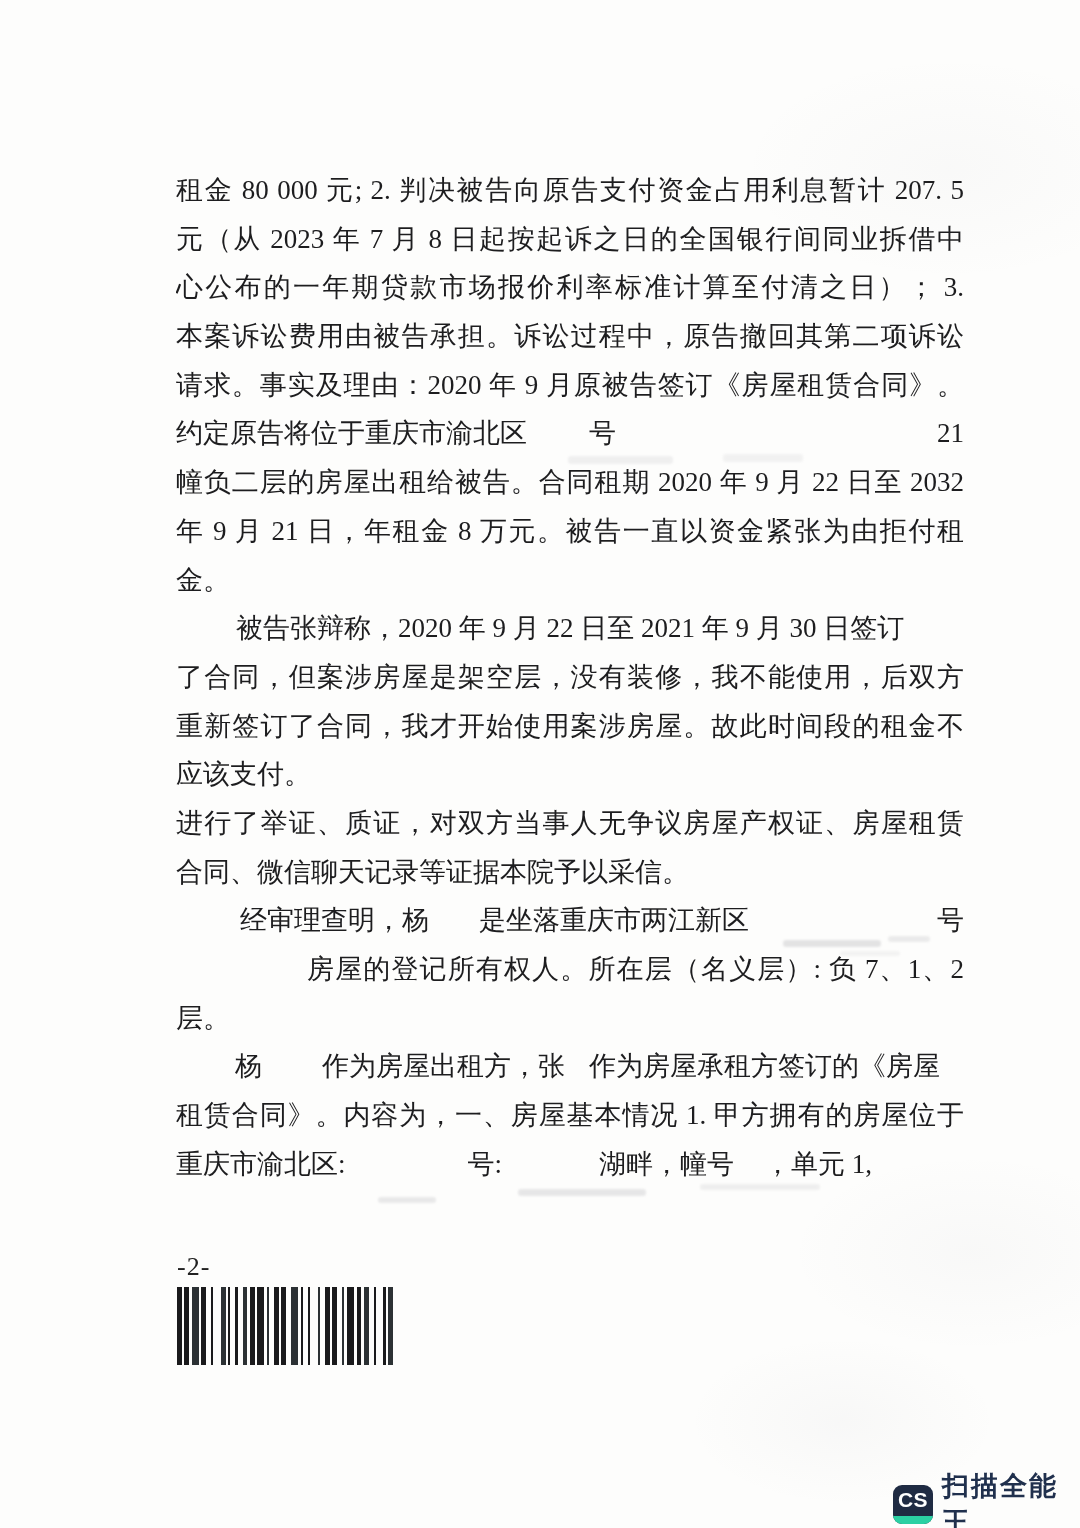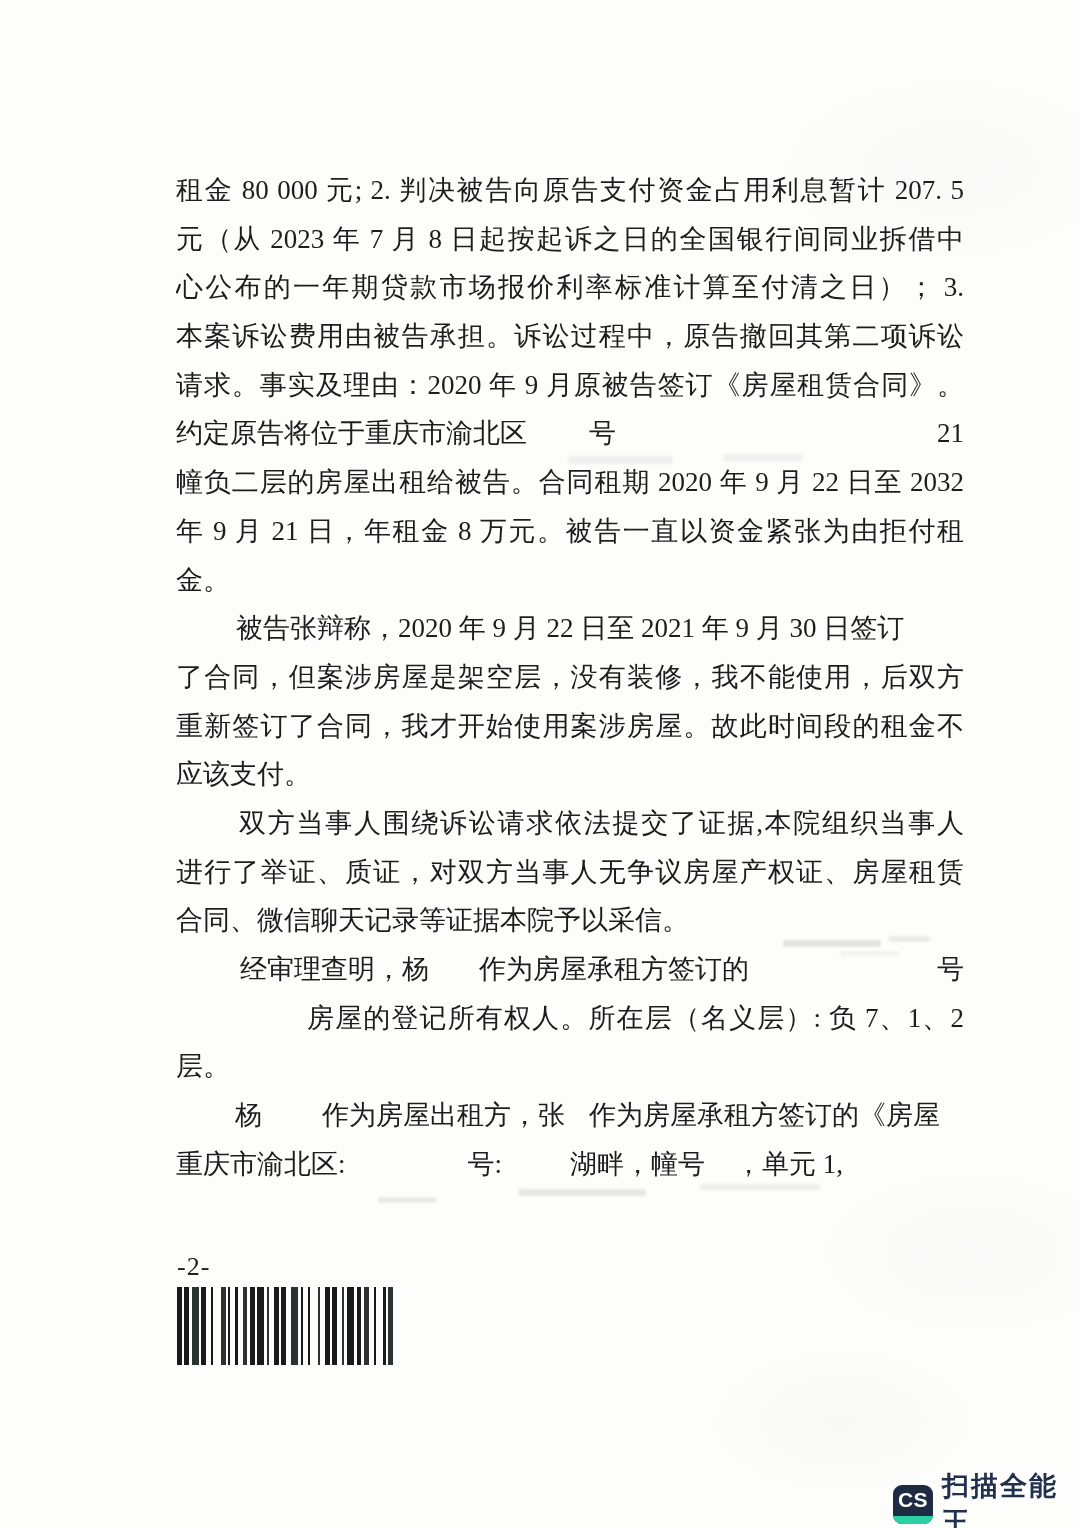--- a/index.html
+++ b/index.html
@@ -93,39 +93,39 @@
       <div class="line j"><span>幢负二层的房屋出租给被告。合同租期 2020 年 9 月 22 日至 2032</span></div>
       <div class="line j"><span>年 9 月 21 日，年租金 8 万元。被告一直以资金紧张为由拒付租</span></div>
       <div class="line"><span>金。</span></div>
       <div class="line f" style="padding-left: 60px;">
         <span>被告张</span>
         <span style="">辩称，2020 年 9 月 22 日至 2021 年 9 月 30 日签订</span>
       </div>
       <div class="line j"><span>了合同，但案涉房屋是架空层，没有装修，我不能使用，后双方</span></div>
       <div class="line j"><span>重新签订了合同，我才开始使用案涉房屋。故此时间段的租金不</span></div>
       <div class="line"><span>应该支付。</span></div>
-      <div class="line j" style="padding-left: 63px;"><span>双方当事人围绕诉讼请求依法提交了证据,本院组织当事人</span></div>
       <div class="line j"><span>进行了举证、质证，对双方当事人无争议房屋产权证、房屋租赁</span></div>
       <div class="line"><span>合同、微信聊天记录等证据本院予以采信。</span></div>
       <div class="line f" style="padding-left: 64px;">
         <span>经审理查明，杨</span>
-        <span style="margin-left: 50px;">作为房屋承租方签订的</span>
+        <span style="margin-left: 50px;">是坐落重庆市两江新区</span>
         <span style="margin-left: auto;">号</span>
       </div>
       <div class="line j" style="padding-left: 131px;"><span>房屋的登记所有权人。所在层（名义层）: 负 7、1、2</span></div>
       <div class="line"><span>层。</span></div>
       <div class="line f" style="padding-left: 59px;">
         <span>杨</span>
         <span style="margin-left: 60px;">作为房屋出租方，张</span>
         <span style="margin-left: 24px;">作为房屋承租方签订的《房屋</span>
       </div>
+      <div class="line j"><span>租赁合同》。内容为，一、房屋基本情况 1. 甲方拥有的房屋位于</span></div>
       <div class="line f">
         <span>重庆市渝北区:</span>
         <span style="margin-left: 122px;">号:</span>
-        <span style="margin-left: 68px;">湖畔，幢号</span>
+        <span style="margin-left: 97px;">湖畔，幢号</span>
         <span style="margin-left: 30px;">，单元 1,</span>
       </div>
     </div>
 
   <div id="artifacts">
       <div class="smudge" style="left: 568px; top: 456px; width: 105px; height: 8px; opacity: 0.13;"></div>
       <div class="smudge" style="left: 723px; top: 454px; width: 80px; height: 8px; opacity: 0.11;"></div>
       <div class="smudge" style="left: 783px; top: 940px; width: 98px; height: 7px; opacity: 0.26;"></div>
       <div class="smudge" style="left: 888px; top: 936px; width: 42px; height: 6px; opacity: 0.18;"></div>
       <div class="smudge" style="left: 840px; top: 951px; width: 60px; height: 5px; opacity: 0.1;"></div>

